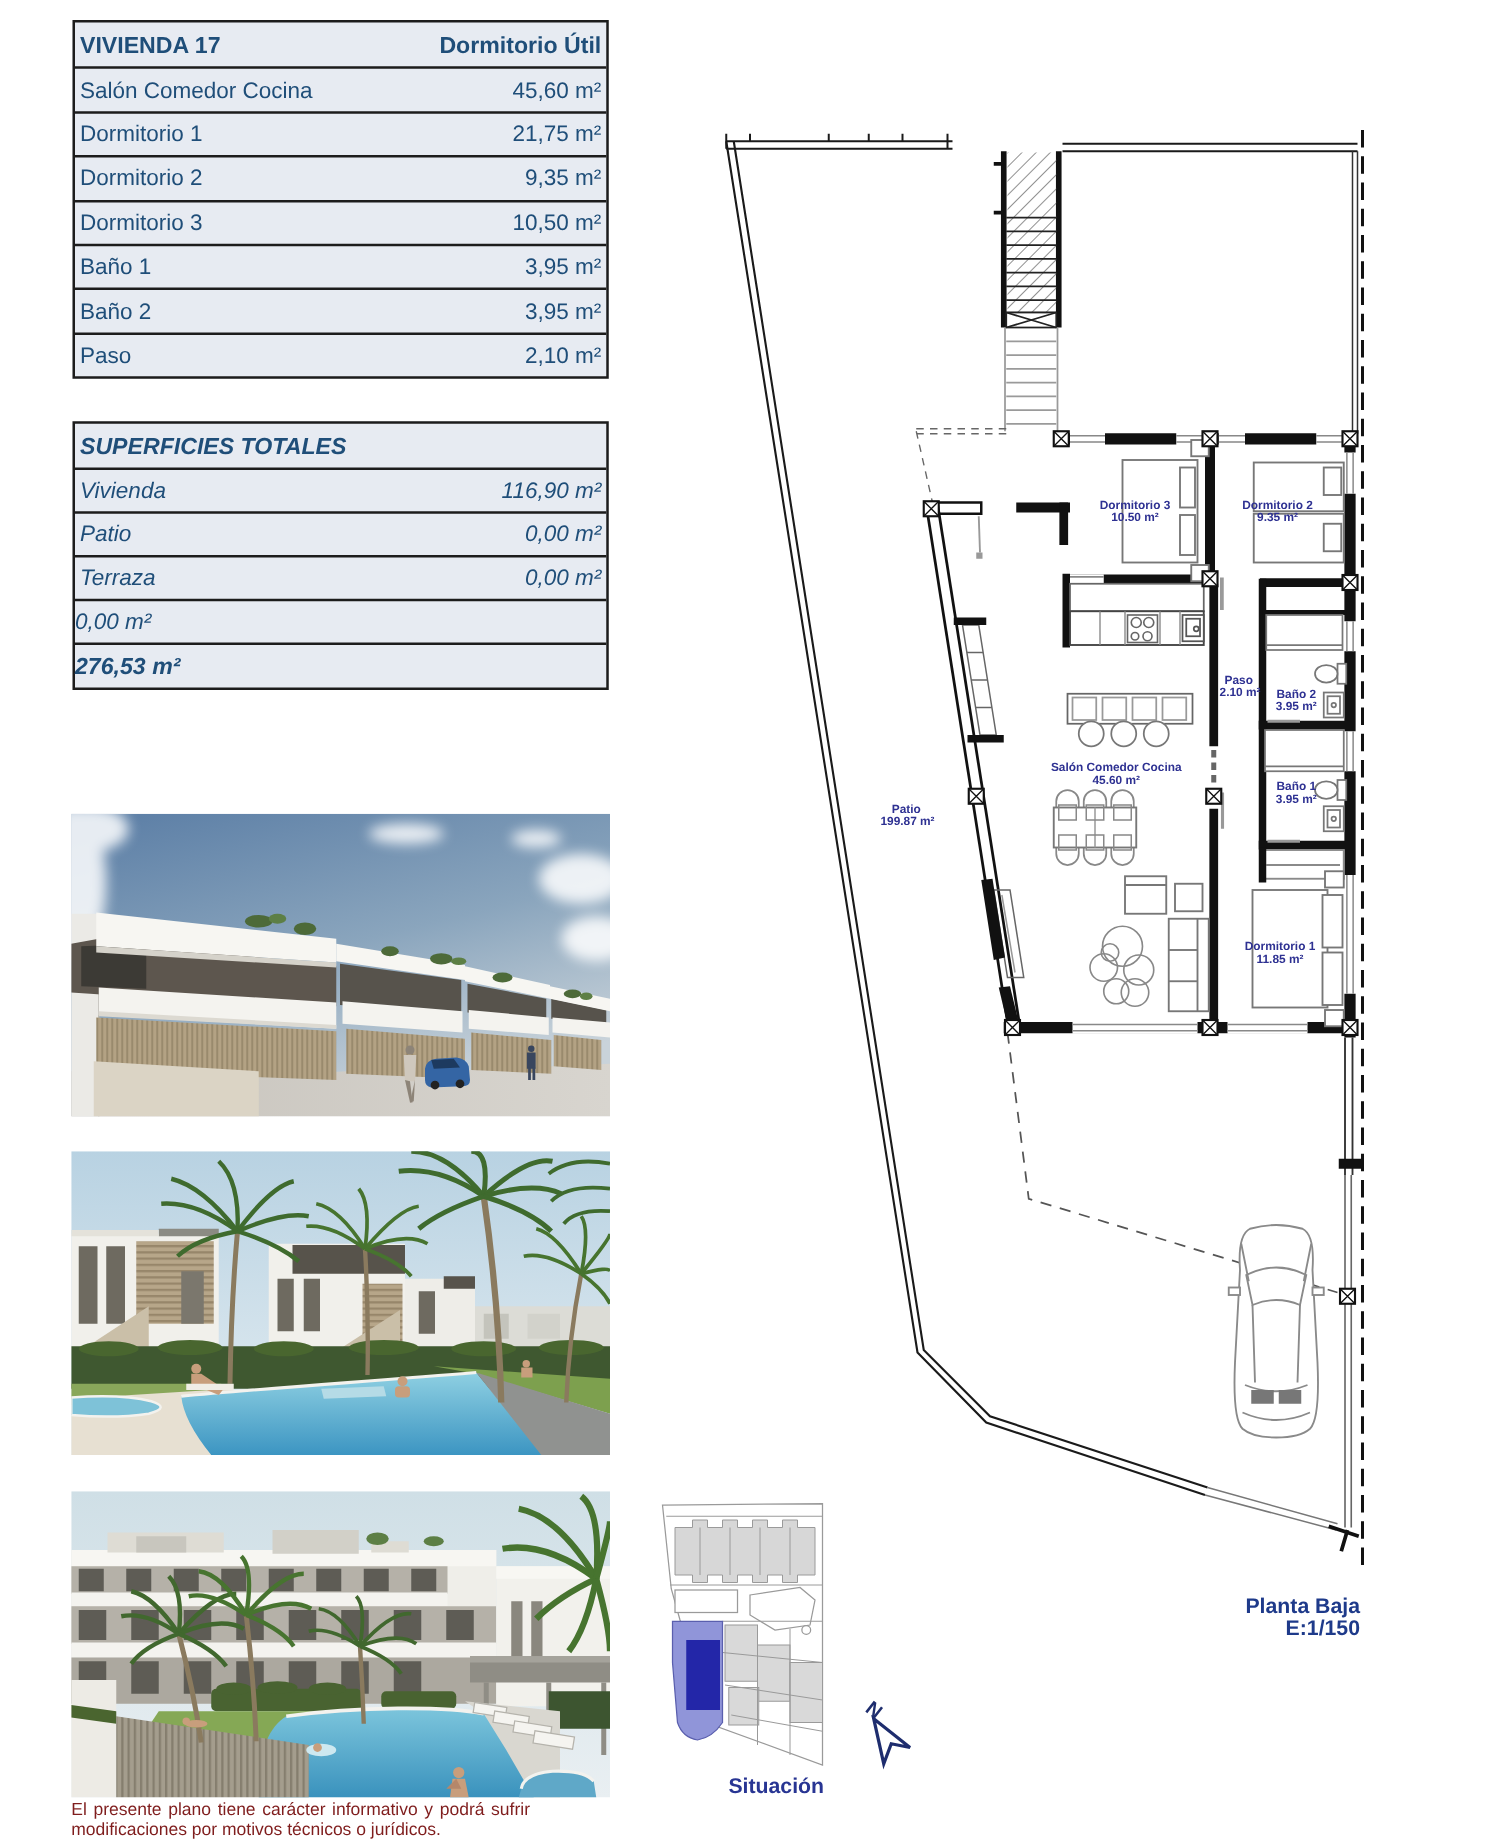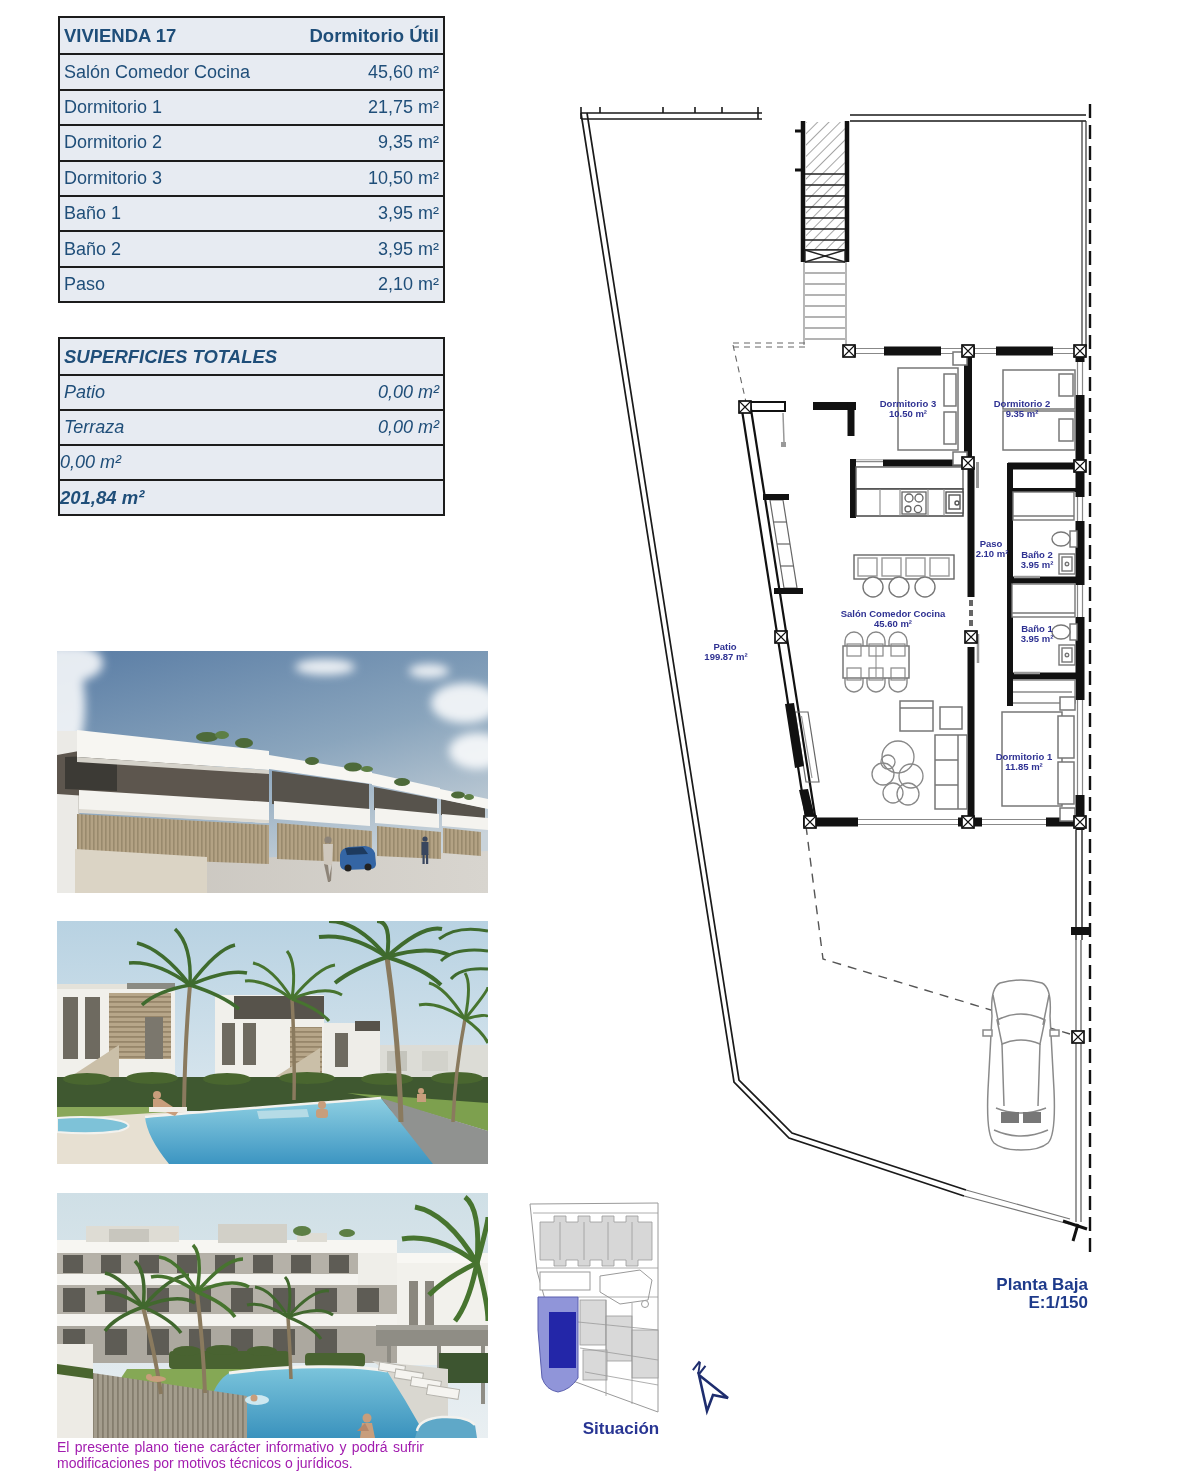--- a/index.html
+++ b/index.html
@@ -1,25 +1,25 @@
 <!DOCTYPE html>
 <html><head>
 <meta charset="utf-8">
 <style>
   html,body{margin:0;padding:0;background:#fff;width:1202px;height:1477px;overflow:hidden;}
   *{box-sizing:border-box;}
   body{font-family:"Liberation Sans", sans-serif;position:relative;}
-  .tbl{position:absolute;left:58px;width:387px;border:2px solid #1c1c1c;background:#e7ebf2;color:#1f4e79;font-size:18px;}
+  .tbl{position:absolute;left:58px;width:429px;border:2px solid #1c1c1c;background:#e7ebf2;color:#1f4e79;font-size:18px;}
   .tbl .row{border-top:2px solid #1c1c1c;height:35.4px;display:flex;align-items:center;}
   .tbl .row:first-child{border-top:none;}
   .tbl .lab{padding-left:4px;flex:1;white-space:nowrap;}
   .tbl .val{padding-right:4px;text-align:right;white-space:nowrap;}
   .tbl .hdr{font-weight:bold;font-size:18.5px;}
   .t2 .row{height:35.1px;font-style:italic;}
-  .disc{position:absolute;left:57px;top:1440px;width:367px;color:#a21caf;font-size:14px;line-height:15.5px;text-align:justify;}
+  .disc{position:absolute;left:57px;top:1440px;width:367px;color:#7f1d1d;font-size:14px;line-height:15.5px;text-align:justify;}
   .ph{position:absolute;left:57px;}
 </style>
 </head>
 <body>
 
 <div class="tbl" style="top:16px;">
   <div class="row hdr">
       <div class="lab">VIVIENDA 17</div>
       <div class="val">Dormitorio Útil</div>
     </div>
@@ -52,32 +52,36 @@
       <div class="val">2,10 m²</div>
     </div>
 </div>
 
 <div class="tbl t2" style="top:337px;">
   <div class="row hdr">
       <div class="lab">SUPERFICIES TOTALES</div>
       <div class="val"></div>
     </div>
   <div class="row">
+      <div class="lab">Vivienda</div>
+      <div class="val">116,90 m²</div>
+    </div>
+  <div class="row">
       <div class="lab">Patio</div>
       <div class="val">0,00 m²</div>
     </div>
   <div class="row">
       <div class="lab">Terraza</div>
       <div class="val">0,00 m²</div>
     </div>
   <div class="row">
       <div class="val">0,00 m²</div>
     </div>
   <div class="row hdr">
-      <div class="val">201,84 m²</div>
+      <div class="val">276,53 m²</div>
     </div>
 </div>
 
 <div class="ph" style="top:651px;"><svg width="431" height="242" id="p1">
 <defs>
 <linearGradient id="sky1" x1="0" y1="0" x2="0.45" y2="1">
 <stop offset="0" stop-color="#5a7da5"></stop>
           <stop offset="0.55" stop-color="#8aa5bd"></stop>
           <stop offset="1" stop-color="#c9d3da"></stop>
 </linearGradient>

